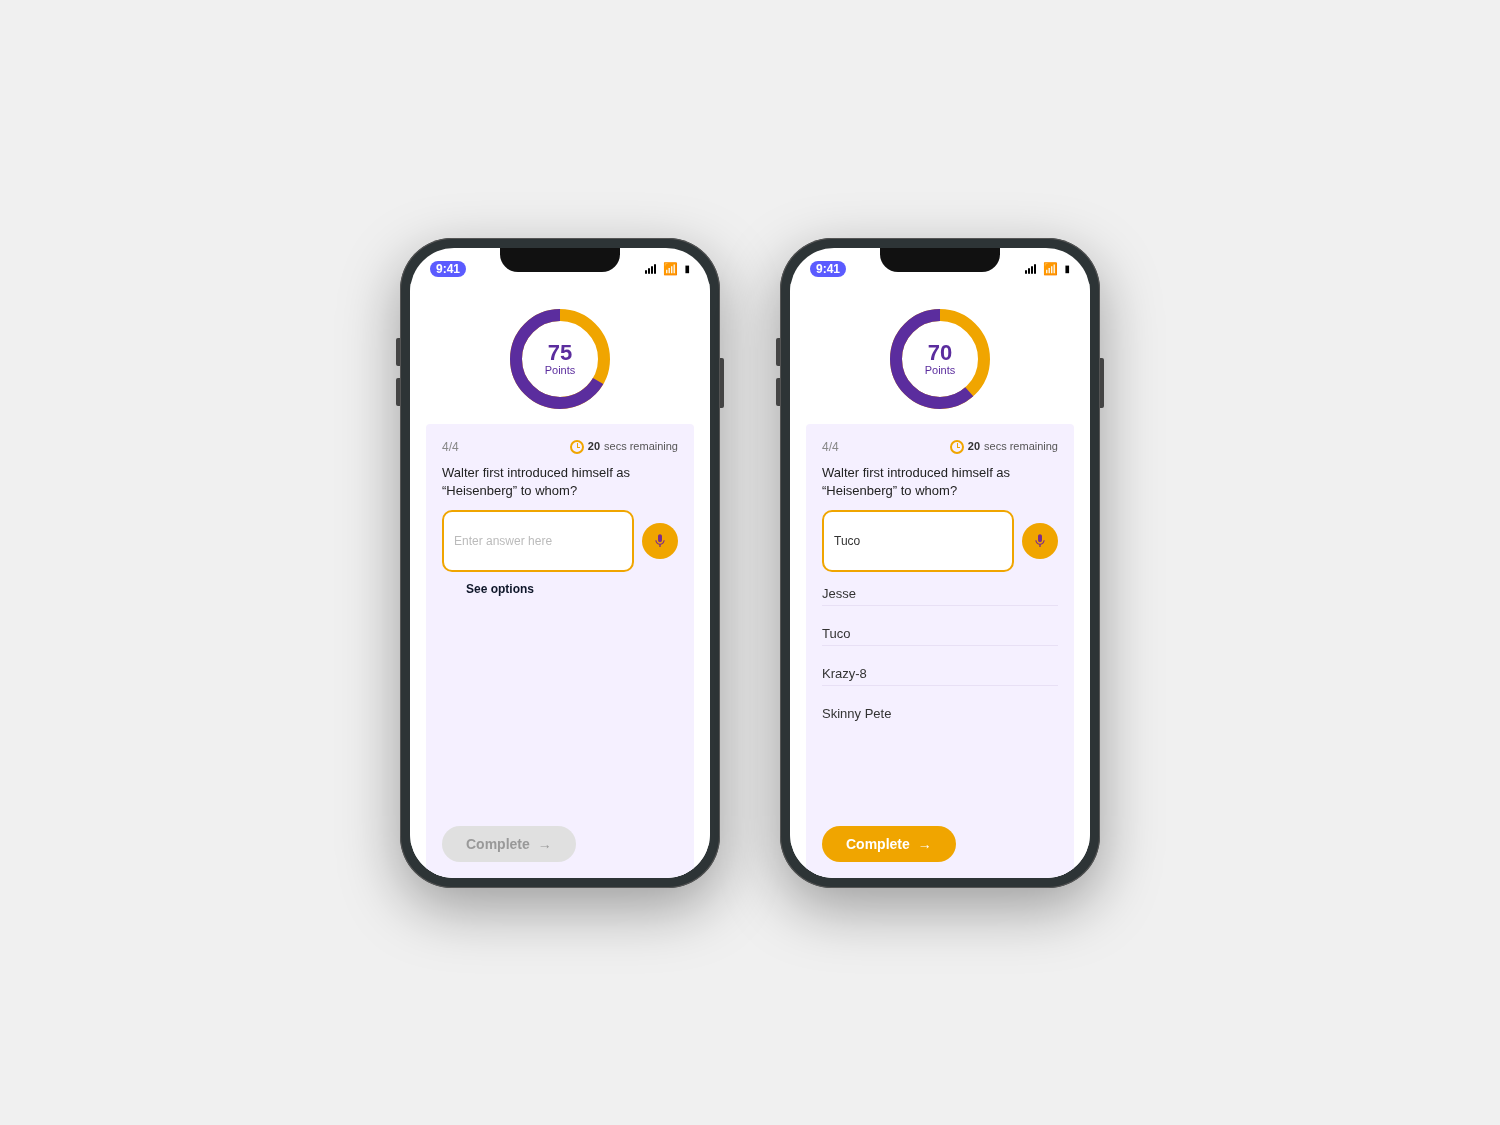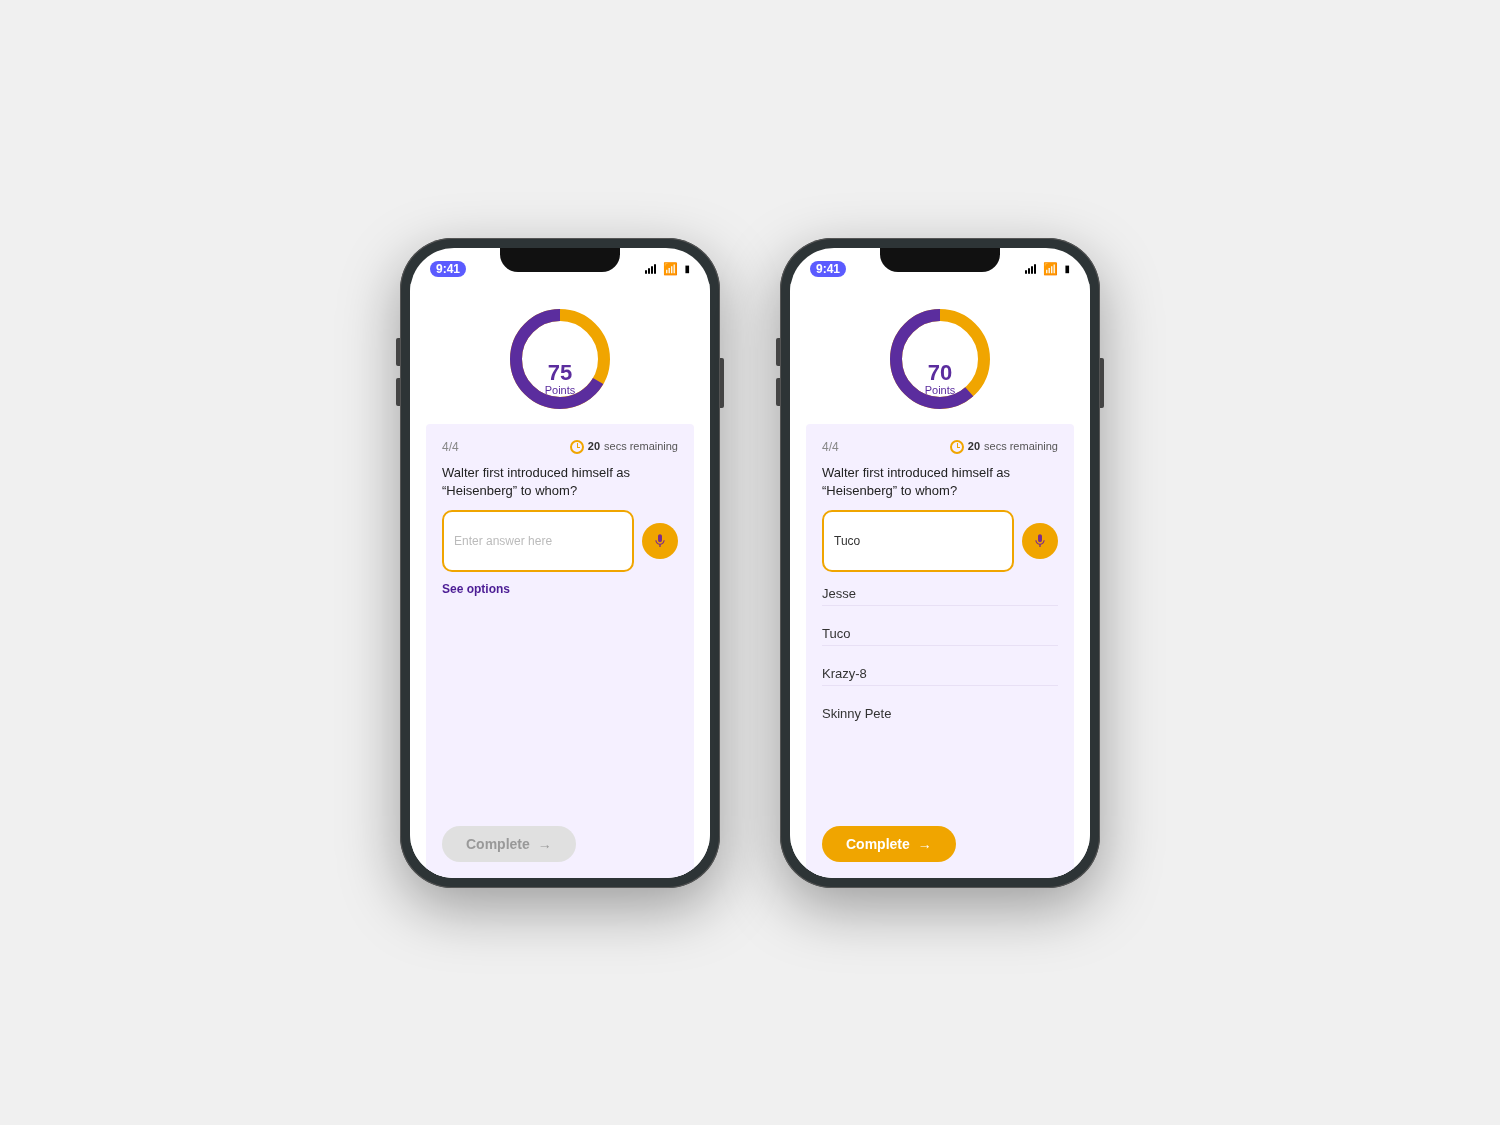--- a/index.html
+++ b/index.html
@@ -115,21 +115,20 @@
       width: 110px;
       height: 110px;
       transform: rotate(-90deg);
     }
     .donut-center {
       position: absolute;
       top: 50%;
       left: 50%;
       transform: translate(-50%, -50%);
       text-align: center;
-      margin-top: 20px;
     }
     .donut-points {
       font-size: 22px;
       font-weight: 800;
       color: #5b2d9e;
       line-height: 1;
     }
     .donut-label {
       font-size: 11px;
       color: #5b2d9e;
@@ -237,24 +236,25 @@
       flex-shrink: 0;
     }
     .mic-btn svg {
       width: 16px;
       height: 16px;
       fill: #7b2d8b;
     }
 
     .see-options {
       font-size: 12px;
-      color: #4c1d95;
+      color: #0f172a;
       font-weight: 600;
       cursor: pointer;
       text-decoration: none;
+      margin-left: 24px;
     }
 
     
     .options-list {
       display: flex;
       flex-direction: column;
       gap: 16px;
     }
     .option-item {
       font-size: 13px;

